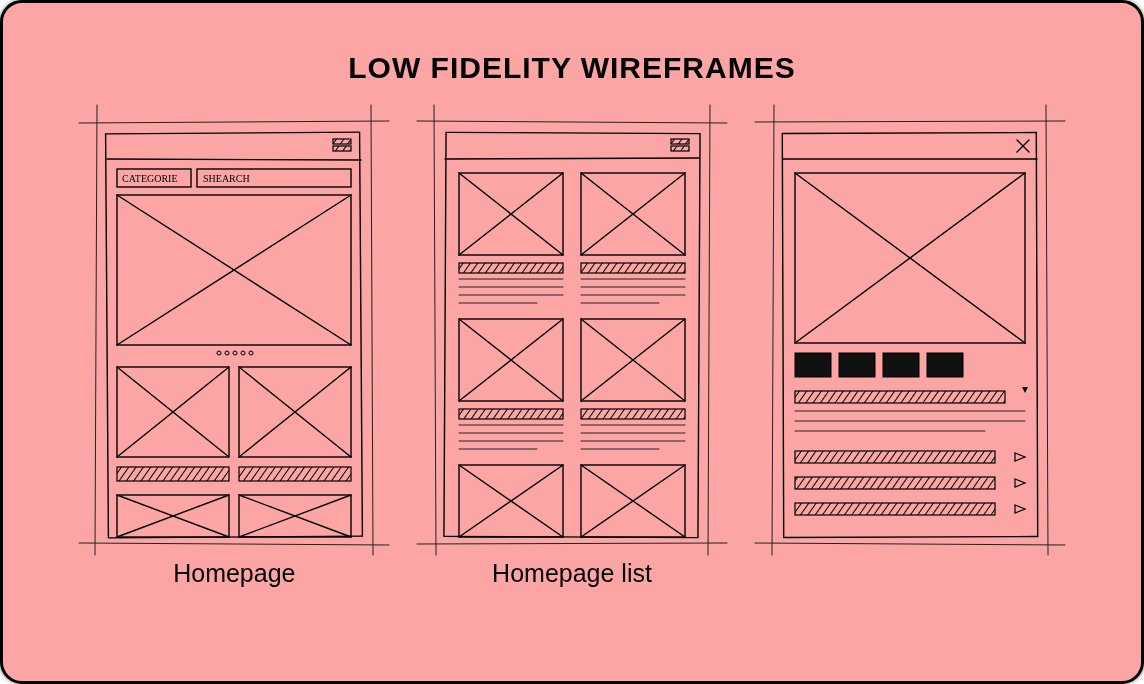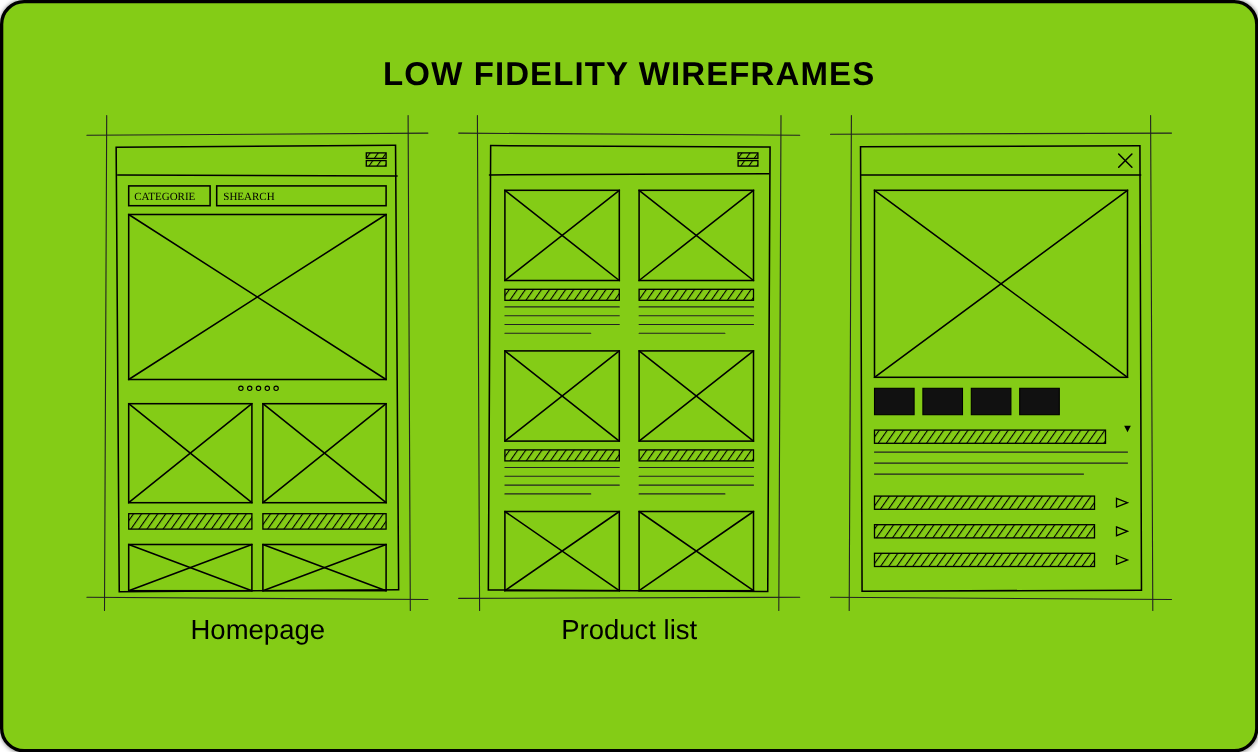--- a/index.html
+++ b/index.html
@@ -9,21 +9,21 @@
     background: #fff;
     font-family: "Segoe UI", sans-serif;
     width: 1144px;
     height: 684px;
     overflow: hidden;
   }
   .canvas {
     position: relative;
     width: 1144px;
     height: 684px;
-    background: #84cc16;
+    background: #fca5a5;
     border: 3px solid #000;
     border-radius: 22px;
     box-shadow: 0 0 4px rgba(0,0,0,0.5);
   }
   .title {
     text-align: center;
     font-weight: 700;
     font-size: 30px;
     letter-spacing: 1px;
     padding-top: 48px;
@@ -193,21 +193,21 @@
             <line class="sk" x1="32" y1="350" x2="136" y2="422"></line>
             <line class="sk" x1="136" y1="350" x2="32" y2="422"></line>
           </g>
           <g>
             <rect class="sk" x="154" y="350" width="104" height="72"></rect>
             <line class="sk" x1="154" y1="350" x2="258" y2="422"></line>
             <line class="sk" x1="258" y1="350" x2="154" y2="422"></line>
           </g>
         </g>
       </svg>
-      <div class="caption">Product list</div>
+      <div class="caption">Homepage list</div>
     </div>
 
     <div class="frame-col">
       <svg width="290" height="430" viewBox="0 0 290 430">
 
         <line class="skthin" x1="-10" y1="7" x2="300" y2="6"></line>
         <line class="skthin" x1="-10" y1="428" x2="300" y2="430"></line>
         <line class="skthin" x1="9" y1="-10" x2="7" y2="440"></line>
         <line class="skthin" x1="281" y1="-10" x2="283" y2="440"></line>
 

